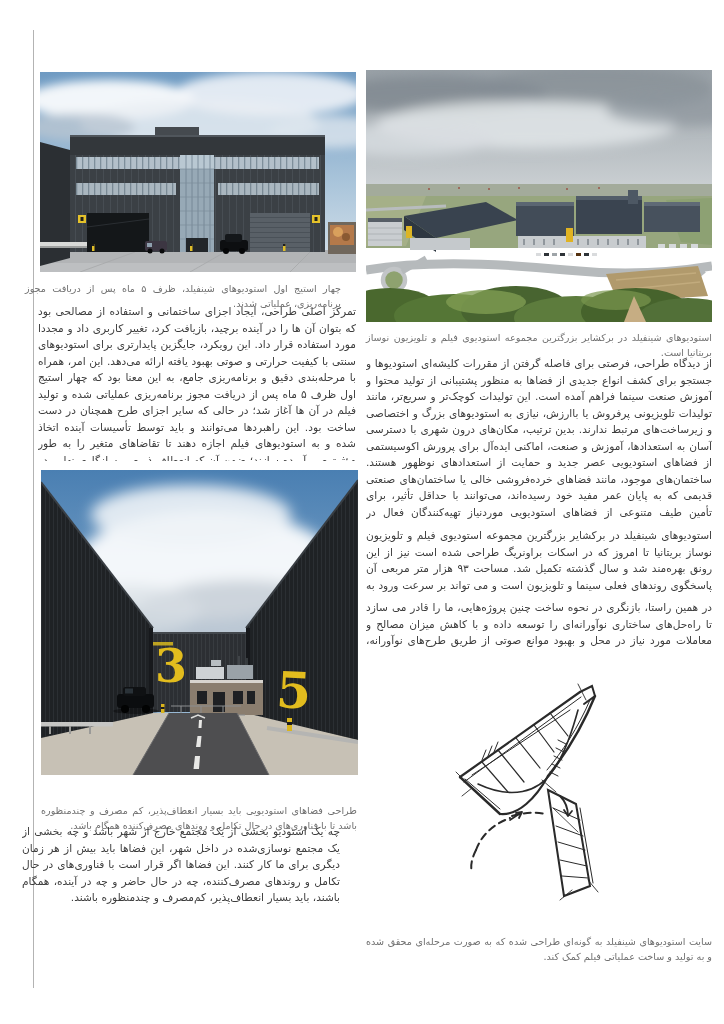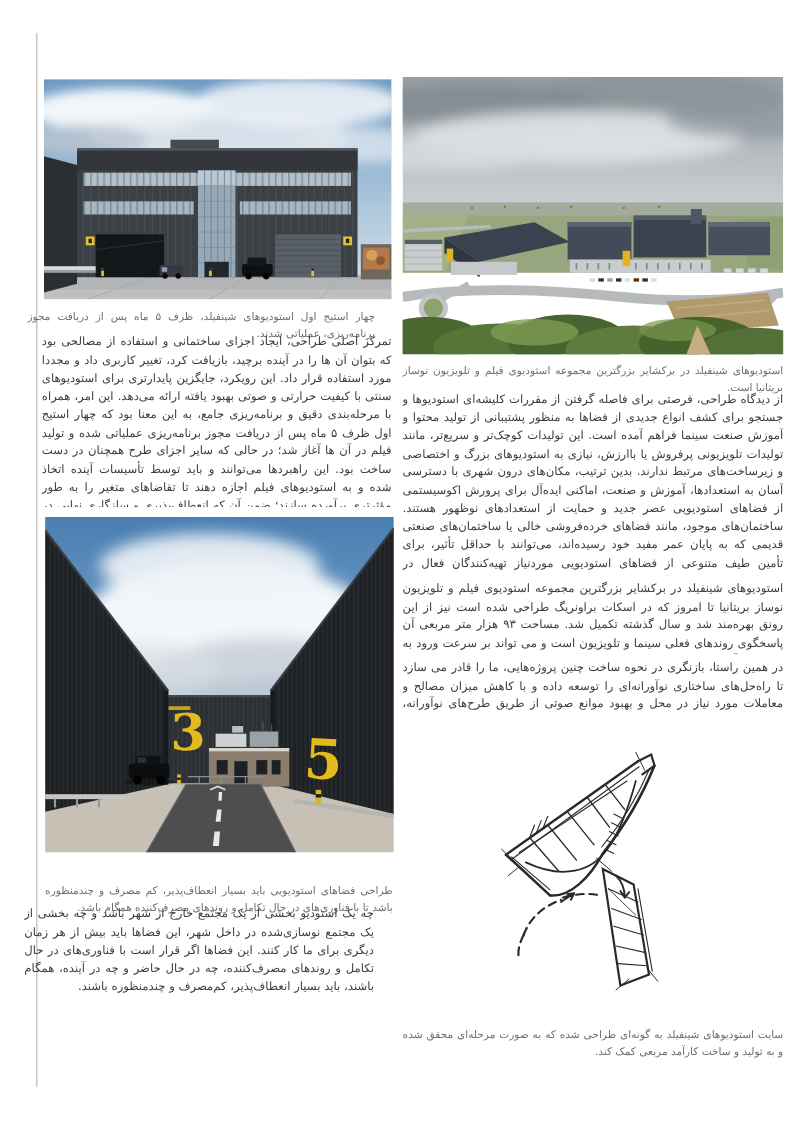--- a/index.html
+++ b/index.html
@@ -357,15 +357,15 @@
         <path d="M24,170 C30,154 42,144 58,138" stroke-width="2" stroke-dasharray="7 5"></path>
         <path d="M60,136 C74,132 84,132 94,134" stroke-width="2" stroke-dasharray="7 5"></path>
         <path d="M24,170 C20,178 18,186 20,192" stroke-width="2" stroke-dasharray="7 5"></path>
         <path d="M58,140 L70,132 M70,132 L64,133 M70,132 L67,138" stroke-width="1.8"></path>
         <path d="M108,116 C114,122 116,130 116,136 M116,136 L112,130 M116,136 L120,131" stroke-width="1.8"></path>
         <path d="M4,92 L16,104 M126,4 L134,20 M90,100 L104,112 M136,200 L146,212 M108,220 L120,210 M20,108 L10,116" stroke-width="0.9"></path>
       </g>
     </svg>
   </figure>
 
-  <p class="caption" style="left:366px; top:934px; width:346px;">سایت استودیوهای شینفیلد به گونه‌ای طراحی شده که به صورت مرحله‌ای محقق شده و به تولید و ساخت کارآمد مربعی کمک کند.</p>
+  <p class="caption" style="left:366px; top:934px; width:346px;">سایت استودیوهای شینفیلد به گونه‌ای طراحی شده که به صورت مرحله‌ای محقق شده و به تولید و ساخت عملیاتی فیلم کمک کند.</p>
 
 </div>
 
 </body></html>

